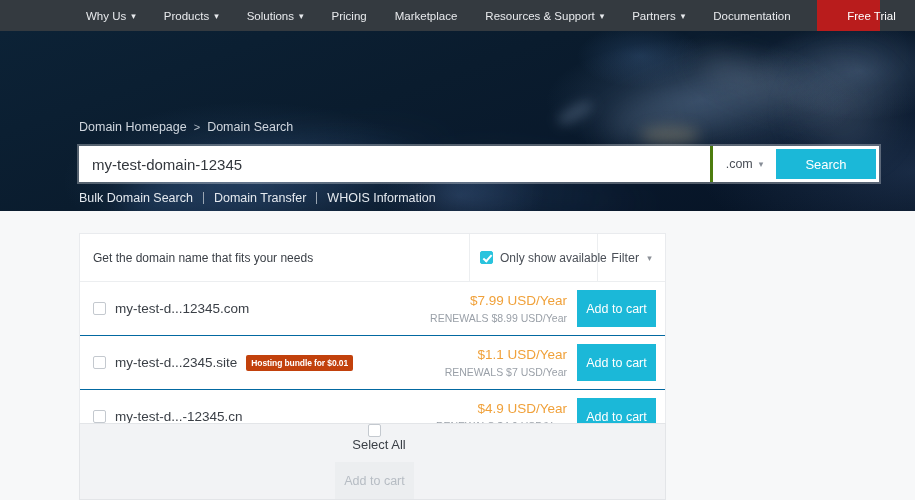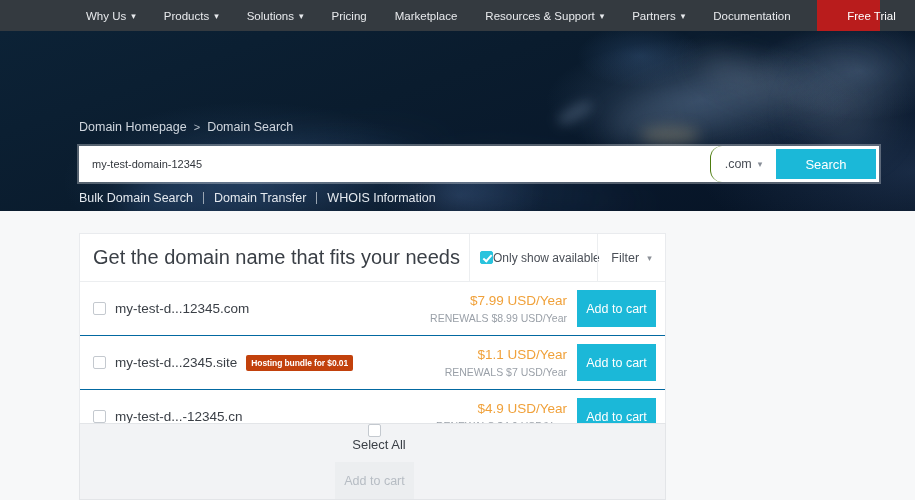--- a/index.html
+++ b/index.html
@@ -119,39 +119,38 @@
     background: #ffffff;
     display: flex;
     align-items: stretch;
     box-shadow: 0 0 0 2px rgba(255,255,255,0.30);
     z-index: 4;
   }
   .search-input {
     flex: 1;
     border: none;
     outline: none;
-    font-size: 11px;
+    font-size: 15px;
     color: #33373d;
     padding: 0 13px;
     font-family: "Liberation Sans", sans-serif;
     background: transparent;
   }
   .search-input::placeholder { color: #a6acb4; }
   .tld-select {
     width: 66px;
-    border-left: 1px solid #4d7c0f;
+    border-left: 3px solid #4d7c0f;
     display: flex;
     align-items: center;
     justify-content: center;
     gap: 6px;
     font-size: 12.5px;
     color: #4a4f57;
     cursor: pointer;
     white-space: nowrap;
-    border-radius: 12px;
   }
   .tld-select .caret { font-size: 9px; color: #878d96; }
   .search-btn {
     width: 100px;
     margin: 3px 3px 3px 0;
     background: #1bb8d8;
     color: #ffffff;
     font-size: 13px;
     border: none;
     cursor: pointer;
@@ -193,29 +192,30 @@
     display: flex;
     align-items: stretch;
     height: 48px;
     border-bottom: 1px solid #eceef0;
   }
   .card-title {
     flex: 1;
     display: flex;
     align-items: center;
     padding-left: 13px;
-    font-size: 20px;
+    font-size: 12px;
     color: #3a3f46;
     white-space: nowrap;
   }
   .only-avail {
     width: 128px;
     border-left: 1px solid #eceef0;
     display: flex;
     align-items: center;
+    gap: 7px;
     padding-left: 10px;
     font-size: 12px;
     color: #4a4f57;
     cursor: pointer;
     white-space: nowrap;
   }
   .cbox {
     width: 13px; height: 13px;
     border: 1px solid #c4c9cf;
     background: #ffffff;

